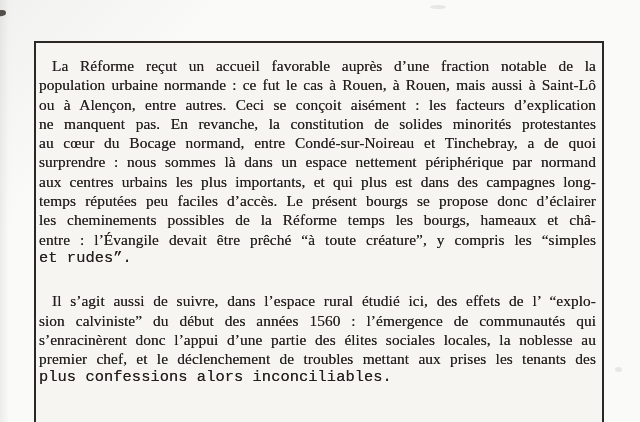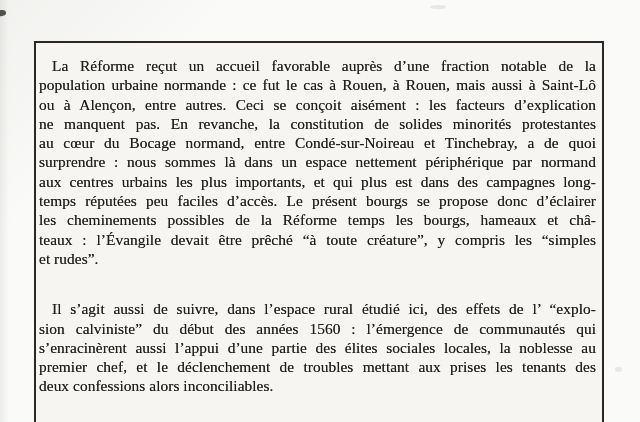--- a/index.html
+++ b/index.html
@@ -55,57 +55,57 @@
     position: absolute;
     left: 34px;
     top: 41px;
     width: 570px;
     height: 403px;
     border: 2px solid var(--border-color);
     background: var(--box-background);
     padding: 13px 6px 0 3px;
   }
   .para { display: block; }
-  .para.gap { margin-top: 31px; }
+  .para.gap { margin-top: 23px; }
   .line {
     font-size: 15.4px;
     line-height: 19.3px;
     color: var(--text-color);
     white-space: nowrap;
     text-align: justify;
     text-align-last: justify;
     letter-spacing: 0.05px;
     text-shadow: 0 0 0.5px rgba(33, 30, 28, 0.75);
   }
   .line.first { text-indent: 13px; }
-  .line.last { text-align-last: left; }
+  .line.last { text-align-last: left; font-family: Liberation Mono, monospace; }
 </style>
 </head>
 <body>
 
 <div class="page">
   <div class="edge-mark"></div>
   <div class="speck s1"></div>
   <div class="speck s2"></div>
 
   <div class="text-box">
     <div class="para">
       <div class="line first">La Réforme reçut un accueil favorable auprès d’une fraction notable de la</div>
       <div class="line">population urbaine normande : ce fut le cas à Rouen, à Rouen, mais aussi à Saint-Lô</div>
       <div class="line">ou à Alençon, entre autres. Ceci se conçoit aisément : les facteurs d’explication</div>
       <div class="line">ne manquent pas. En revanche, la constitution de solides minorités protestantes</div>
       <div class="line">au cœur du Bocage normand, entre Condé-sur-Noireau et Tinchebray, a de quoi</div>
       <div class="line">surprendre : nous sommes là dans un espace nettement périphérique par normand</div>
       <div class="line">aux centres urbains les plus importants, et qui plus est dans des campagnes long-</div>
       <div class="line">temps réputées peu faciles d’accès. Le présent bourgs se propose donc d’éclairer</div>
       <div class="line">les cheminements possibles de la Réforme temps les bourgs, hameaux et châ-</div>
-      <div class="line">teaux : l’Évangile devait être prêché “à toute créature”, y compris les “simples</div>
+      <div class="line">entre : l’Évangile devait être prêché “à toute créature”, y compris les “simples</div>
       <div class="line last">et rudes”.</div>
     </div>
     <div class="para gap">
       <div class="line first">Il s’agit aussi de suivre, dans l’espace rural étudié ici, des effets de l’ “explo-</div>
       <div class="line">sion calviniste” du début des années 1560 : l’émergence de communautés qui</div>
-      <div class="line">s’enracinèrent aussi l’appui d’une partie des élites sociales locales, la noblesse au</div>
+      <div class="line">s’enracinèrent donc l’appui d’une partie des élites sociales locales, la noblesse au</div>
       <div class="line">premier chef, et le déclenchement de troubles mettant aux prises les tenants des</div>
-      <div class="line last">deux confessions alors inconciliables.</div>
+      <div class="line last">plus confessions alors inconciliables.</div>
     </div>
   </div>
 </div>
 
 </body></html>

